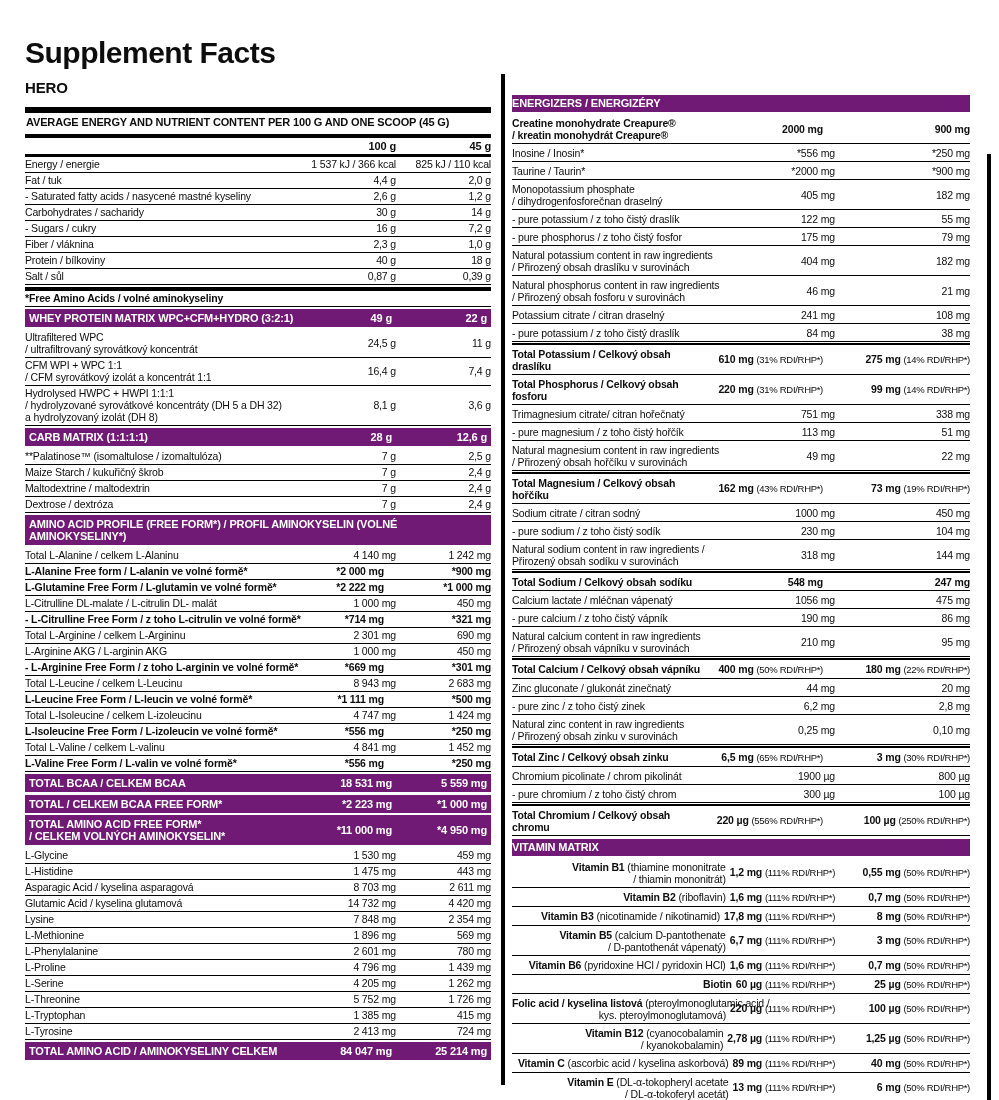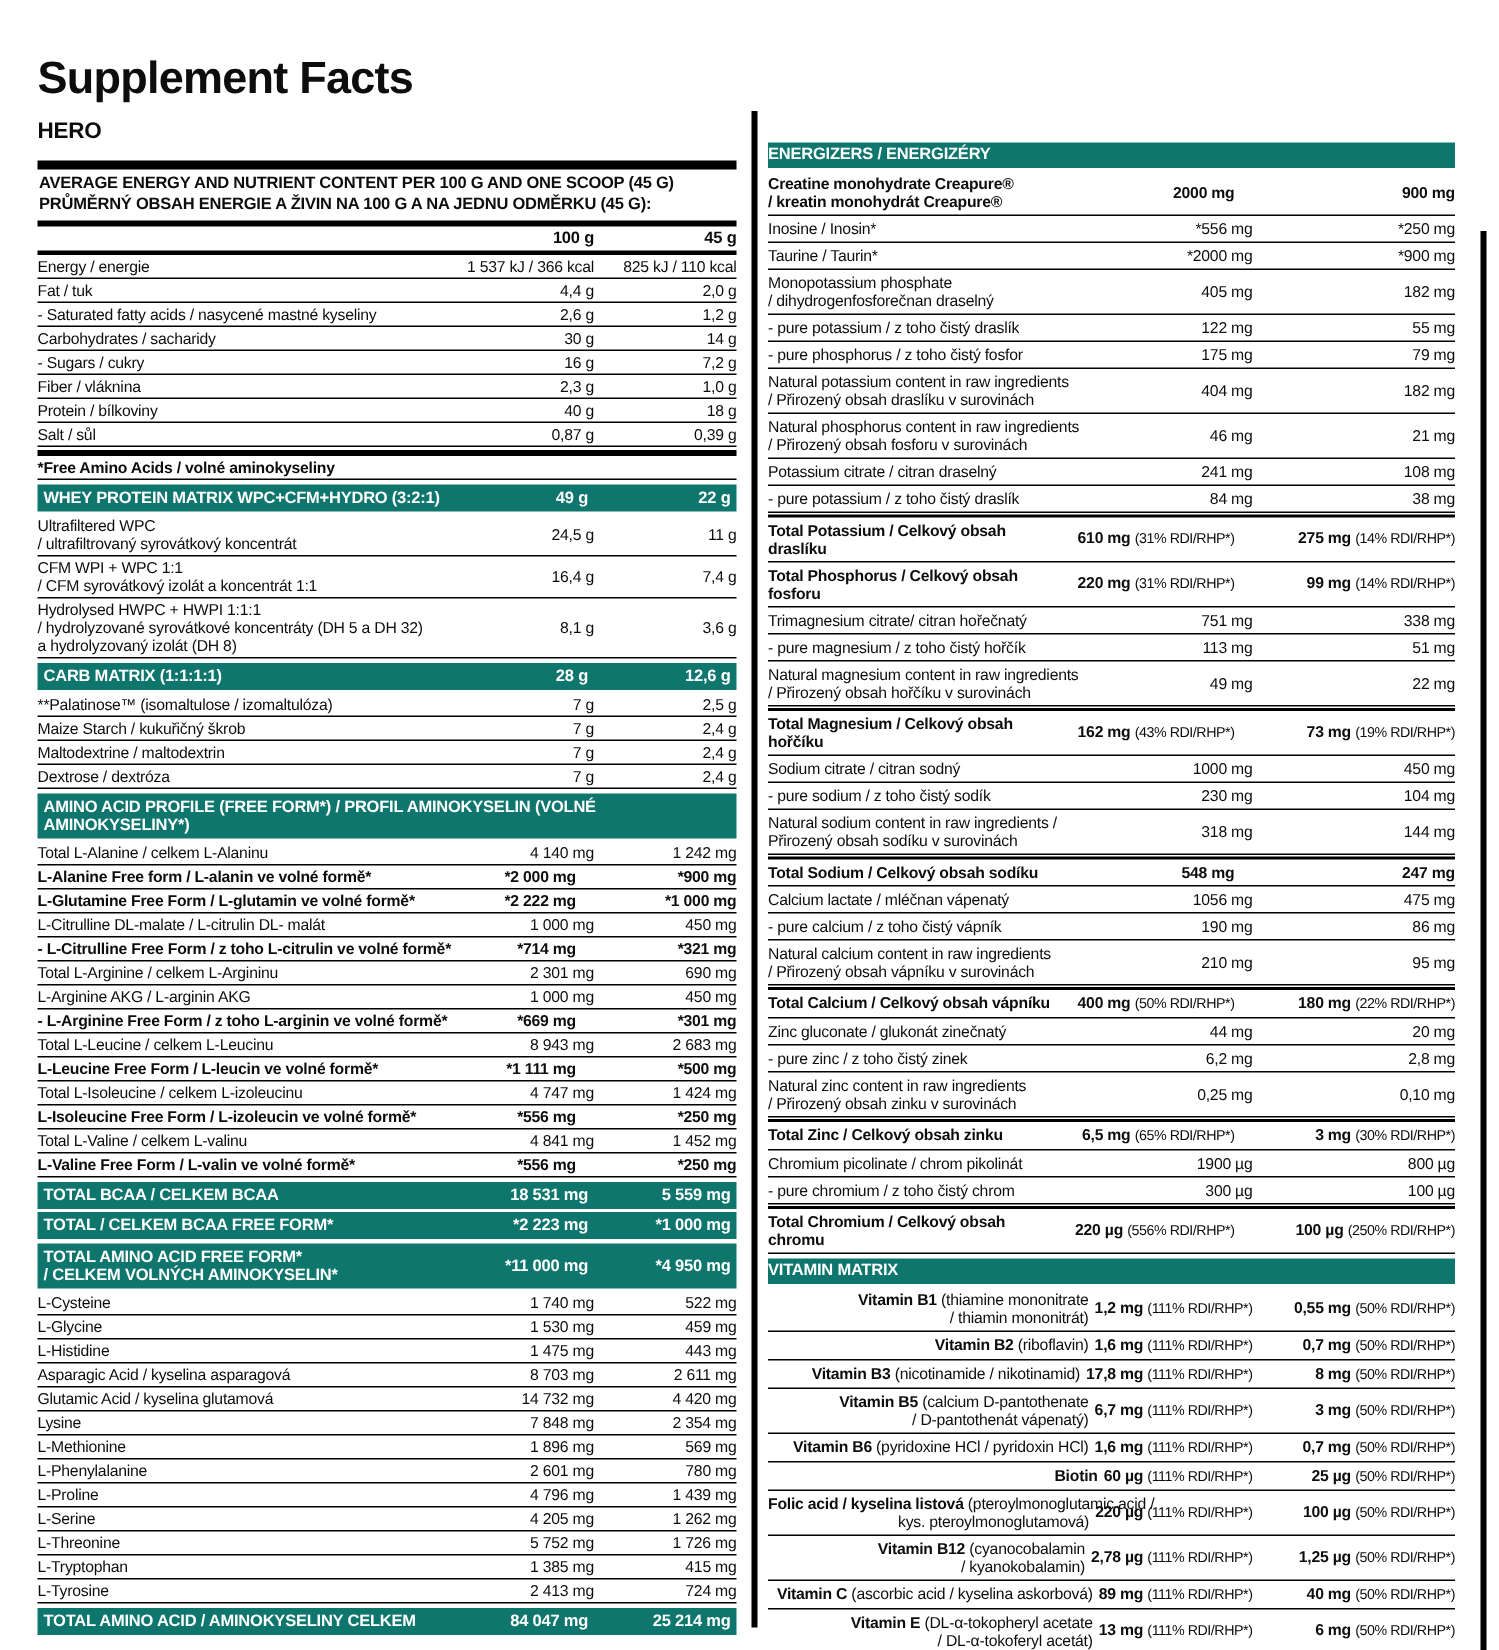--- a/index.html
+++ b/index.html
@@ -17,21 +17,21 @@
              font-weight: bold; font-size: 11px; }
   .colhead .lab { flex: 1; }
   .trow { display: flex; align-items: center; border-bottom: 1.5px solid #000;
           padding: 1.5px 0; font-size: 10.5px; line-height: 12px; }
   #right-col .trow { padding: 2.5px 0; }
   .trow .lab { flex: 1; min-width: 0; padding-right: 4px; }
   .v { text-align: right; white-space: nowrap; }
   .v1 { width: auto; }
   #left-col  .v2 { width: 95px; }
   #right-col .v2 { width: 135px; }
-  .trow.h { background: #0f766e; color: #fff; font-weight: bold; border-bottom: none;
+  .trow.h { background: #701a75; color: #fff; font-weight: bold; border-bottom: none;
             margin: 2.5px 0; padding: 3px 4px; font-size: 11px; justify-content: flex-end; }
   .trow.b { font-weight: bold; gap: 12px; }
   .trow.v .lbold { font-weight: bold; }
   .trow.v .val   { font-weight: bold; }
   .note { font-weight: normal; font-size: 9.5px; letter-spacing: -0.3px; }
   .trow.tt  { border-top: 2.5px solid #000; margin-top: 1px; }
   .trow.tt2 { border-top: 4.5px solid #000; margin-top: 2px; }
   .footbar { border-top: 4px solid #000; border-bottom: 4px solid #000; margin-top: 2px;
              padding: 3px 2px; text-align: right; font-size: 14px; }
   .vdivider { position: absolute; left: 501px; top: 74px; width: 4px; height: 1011px; background: #000; }
@@ -40,21 +40,20 @@
 </head>
 <body>
 
 <div>
 
   <div id="left-col" class="col">
     <div class="ltitle">Supplement Facts</div>
     <div class="lsub">HERO</div>
     <div class="tblhead">
       <div>AVERAGE ENERGY AND NUTRIENT CONTENT PER 100 G AND ONE SCOOP (45 G)</div>
-      <div>PRŮMĚRNÝ OBSAH ENERGIE A ŽIVIN NA 100 G A NA JEDNU ODMĚRKU (45 G):</div>
     </div>
     <div class="colhead">
       <div class="lab"></div>
       <div class="v v1">100 g</div>
       <div class="v v2">45 g</div>
     </div>
     <div id="left-rows">
         <div class="trow r">
           <div class="lab"><span>Energy / energie</span></div>
           <div class="v v1"><span class="val">1 537 kJ / 366 kcal</span></div>
@@ -223,25 +222,20 @@
         </div>
         <div class="trow h">
           <div class="lab"><span>TOTAL / CELKEM BCAA FREE FORM*</span></div>
           <div class="v v1"><span class="val">*2 223 mg</span></div>
           <div class="v v2"><span class="val">*1 000 mg</span></div>
         </div>
         <div class="trow h">
           <div class="lab"><span>TOTAL AMINO ACID FREE FORM*</span><br><span>/ CELKEM VOLNÝCH AMINOKYSELIN*</span></div>
           <div class="v v1"><span class="val">*11 000 mg</span></div>
           <div class="v v2"><span class="val">*4 950 mg</span></div>
-        </div>
-        <div class="trow r">
-          <div class="lab"><span>L-Cysteine</span></div>
-          <div class="v v1"><span class="val">1 740 mg</span></div>
-          <div class="v v2"><span class="val">522 mg</span></div>
         </div>
         <div class="trow r">
           <div class="lab"><span>L-Glycine</span></div>
           <div class="v v1"><span class="val">1 530 mg</span></div>
           <div class="v v2"><span class="val">459 mg</span></div>
         </div>
         <div class="trow r">
           <div class="lab"><span>L-Histidine</span></div>
           <div class="v v1"><span class="val">1 475 mg</span></div>
           <div class="v v2"><span class="val">443 mg</span></div>

